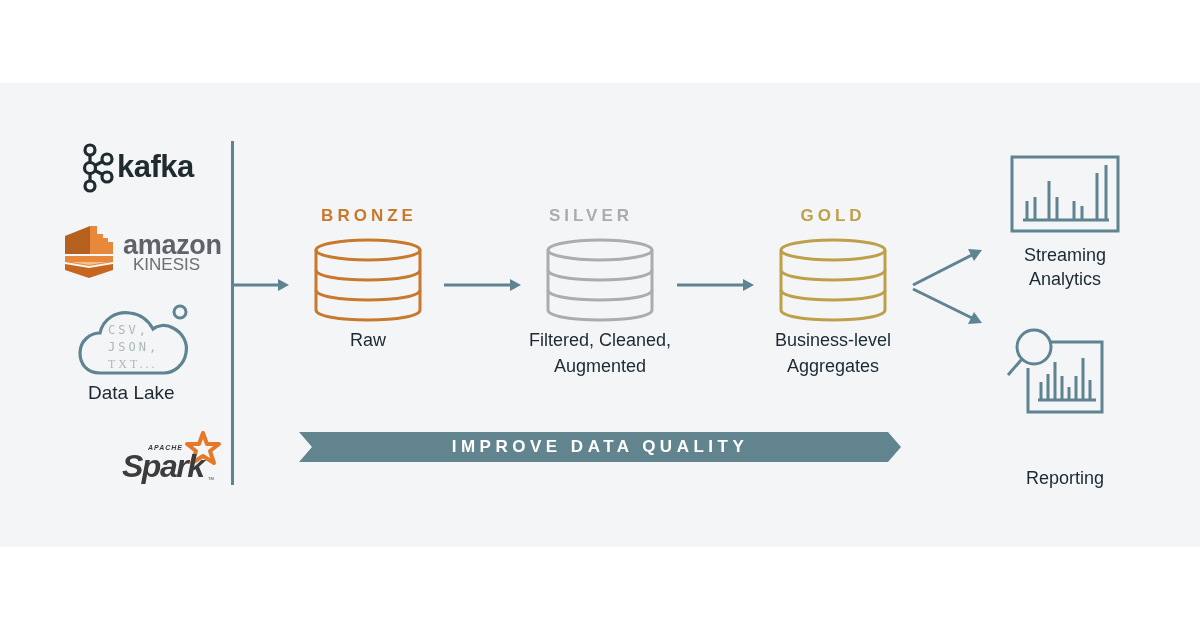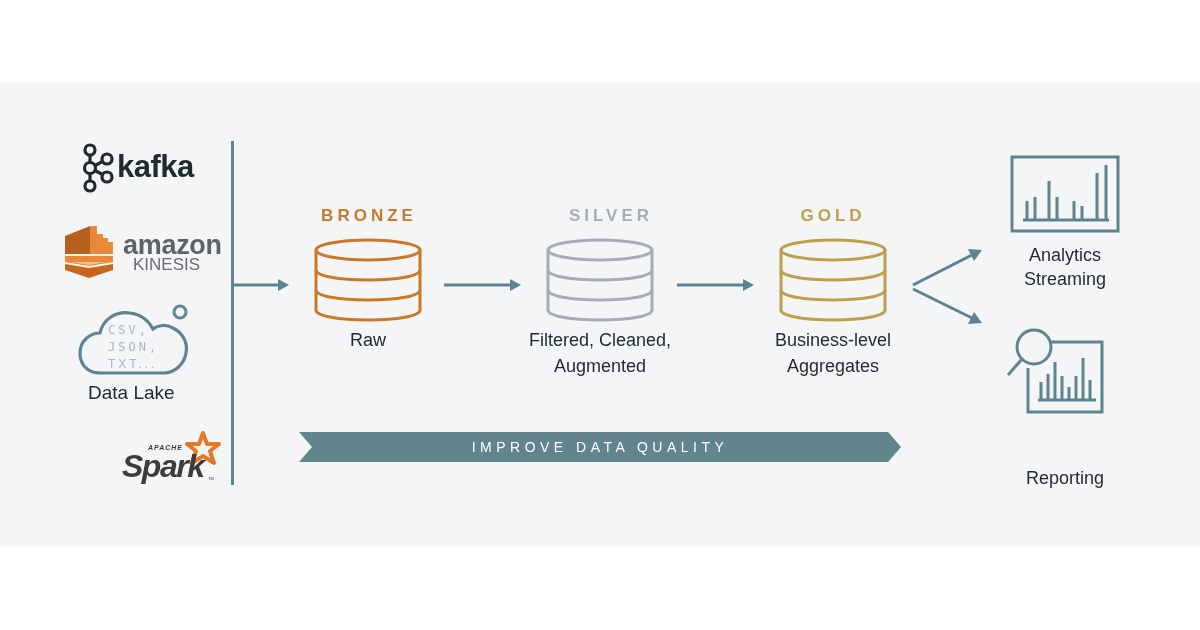--- a/index.html
+++ b/index.html
@@ -5,21 +5,21 @@
     * { margin: 0; padding: 0; box-sizing: border-box; }
     html, body { width: 1200px; height: 630px; background: #ffffff; overflow: hidden; }
     body { position: relative; font-family: "Liberation Sans", "DejaVu Sans", sans-serif; color: #1b2a33; }
     .band { position: absolute; left: 0; top: 83px; width: 1200px; height: 464px; background: #f4f5f7; }
     .abs { position: absolute; }
     .divider { position: absolute; left: 231px; top: 141px; width: 3px; height: 344px; background: #5e8391; }
     .tier-title { position: absolute; font-size: 17px; font-weight: bold; letter-spacing: 4px; text-align: center; width: 160px; }
     .tier-desc { position: absolute; font-size: 18px; line-height: 26px; text-align: center; width: 200px; color: #1b2a33; }
     .out-label { position: absolute; font-size: 18px; line-height: 24px; text-align: center; width: 160px; color: #1b2a33; }
     .banner { position: absolute; left: 299px; top: 432px; width: 602px; height: 30px; }
-    .banner-text { position: absolute; left: 0; top: 0; width: 100%; height: 30px; line-height: 30px; text-align: center; color: #ffffff; font-size: 14px; font-weight: normal; letter-spacing: 4.5px; }
+    .banner-text { position: absolute; left: 0; top: 0; width: 100%; height: 30px; line-height: 30px; text-align: center; color: #ffffff; font-size: 17px; font-weight: bold; letter-spacing: 4.5px; }
     svg { display: block; }
   </style>
 </head>
 <body>
 
 <div class="band"></div>
 
 <div class="abs" style="left:81px; top:143px; width:110px; height:50px;">
   <svg class="abs" width="34" height="50" viewBox="0 0 34 50" style="left:0; top:0;">
     <g fill="none" stroke="#1f2b2f" stroke-width="3.2">
@@ -52,21 +52,21 @@
   <span class="abs" style="left:68px; top:31px; font-size:17px; color:#6b6e72;">KINESIS</span>
 </div>
 
 <div class="abs" style="left:78px; top:303px; width:115px; height:105px;">
   <svg class="abs" width="115" height="75" viewBox="0 0 115 75" style="left:0; top:0;">
     <path d="M22,70 C8,70 2,60 2,50 C2,38 12,30 22,30 C25,16 38,8 52,10 C62,11 70,17 75,26 C80,22 88,21 95,25 C105,30 110,40 108,50 C106,62 96,70 86,70 Z" fill="none" stroke="#5e8391" stroke-width="3.2"></path>
     <circle cx="102" cy="9" r="6" fill="none" stroke="#5e8391" stroke-width="3"></circle>
   </svg>
   <span class="abs" style="left:30px; top:20px; font-family:'DejaVu Sans Mono','Liberation Mono',monospace; font-size:12px; letter-spacing:3px; color:#a9b7bd;">CSV,</span>
   <span class="abs" style="left:30px; top:37px; font-family:'DejaVu Sans Mono','Liberation Mono',monospace; font-size:12px; letter-spacing:3px; color:#a9b7bd;">JSON,</span>
-  <span class="abs" style="left:30px; top:54px; font-family:Liberation Sans, sans-serif; font-size:12px; letter-spacing:3px; color:#a9b7bd;">TXT...</span>
+  <span class="abs" style="left:30px; top:54px; font-family:Liberation Serif, serif; font-size:12px; letter-spacing:3px; color:#a9b7bd;">TXT...</span>
   <span class="abs" style="left:10px; top:79px; font-size:19px; color:#1b2a33; white-space:nowrap;">Data Lake</span>
 </div>
 
 <div class="abs" style="left:84px; top:430px; width:105px; height:55px;margin-left:36px;">
   <svg class="abs" width="40" height="38" viewBox="0 0 40 38" style="left:63px; top:0;">
     <polygon points="20,3 24,14 36,14 27,21 31,33 20,26 9,33 13,21 4,14 16,14" fill="none" stroke="#e5792a" stroke-width="4" stroke-linejoin="round"></polygon>
   </svg>
   <span class="abs" style="left:28px; top:14px; font-size:7px; font-weight:bold; font-style:italic; letter-spacing:1px; color:#3c3c3c;">APACHE</span>
   <span class="abs" style="left:2px; top:18px; font-size:32px; font-weight:bold; font-style:italic; color:#3c3c3c; letter-spacing:-1.5px;">Spark</span>
   <span class="abs" style="left:88px; top:46px; font-size:4px; color:#3c3c3c;">TM</span>
@@ -89,21 +89,21 @@
 </svg>
 <div class="tier-desc" style="left:268px; top:327px;">
   <div>Raw</div>
 </div>
 
 <svg class="abs" width="80" height="14" viewBox="0 0 80 14" style="left:444px; top:278px;">
   <line x1="0" y1="7" x2="68" y2="7" stroke="#5e8391" stroke-width="3"></line>
   <polygon points="66,1 77,7 66,13" fill="#5e8391"></polygon>
 </svg>
 
-<div class="tier-title" style="left:531px; top:206px; color:#a8adb1;">SILVER</div>
+<div class="tier-title" style="left:511px; top:206px; color:#a8adb1;">SILVER</div>
 <svg class="abs" width="110" height="84" viewBox="0 0 110 84" style="left:545px; top:238px;">
   <g fill="none" stroke="#a8adb1" stroke-width="3">
     <ellipse cx="55" cy="12" rx="52" ry="10"></ellipse>
     <path d="M3,12 L3,72 C3,78 26,82 55,82 C84,82 107,78 107,72 L107,12"></path>
     <path d="M3,32 C3,38 26,42 55,42 C84,42 107,38 107,32"></path>
     <path d="M3,52 C3,58 26,62 55,62 C84,62 107,58 107,52"></path>
   </g>
 </svg>
 <div class="tier-desc" style="left:500px; top:327px;">
   <div>Filtered, Cleaned,</div>
@@ -146,22 +146,22 @@
     <line x1="25" y1="65" x2="25" y2="42"></line>
     <line x1="39" y1="65" x2="39" y2="26"></line>
     <line x1="47" y1="65" x2="47" y2="42"></line>
     <line x1="64" y1="65" x2="64" y2="46"></line>
     <line x1="72" y1="65" x2="72" y2="51"></line>
     <line x1="87" y1="65" x2="87" y2="18"></line>
     <line x1="96" y1="65" x2="96" y2="10"></line>
   </g>
 </svg>
 <div class="out-label" style="left:985px; top:243px;">
+  <div>Streaming</div>
   <div>Analytics</div>
-  <div>Streaming</div>
 </div>
 
 <svg class="abs" width="100" height="86" viewBox="0 0 100 86" style="left:1005px; top:328px;">
   <g stroke="#5e8391" stroke-width="3" fill="none">
     <polyline points="44,14 97,14 97,84 23,84 23,40"></polyline>
     <circle cx="29" cy="19" r="17"></circle>
     <line x1="17" y1="31" x2="3" y2="47"></line>
     <line x1="33" y1="72" x2="91" y2="72"></line>
     <line x1="36" y1="72" x2="36" y2="54"></line>
     <line x1="43" y1="72" x2="43" y2="46"></line>

